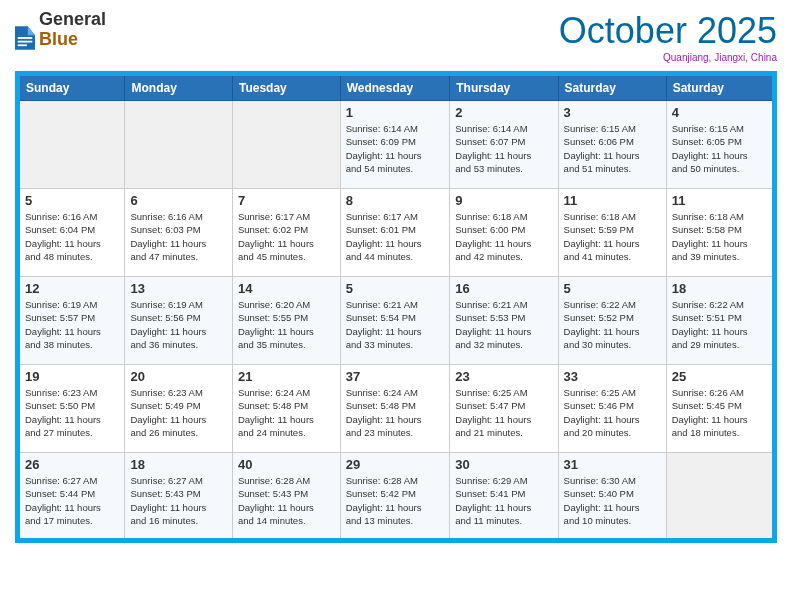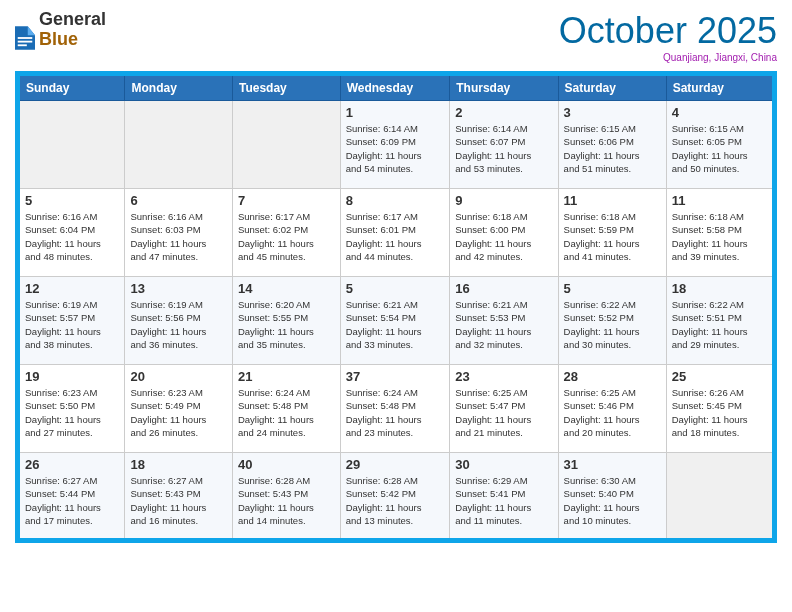--- a/index.html
+++ b/index.html
@@ -294,21 +294,21 @@
 and 23 minutes.</div>
           </td>
           <td>
             <div class="day-number">23</div>
             <div class="day-info" style="white-space: pre-line;">Sunrise: 6:25 AM
 Sunset: 5:47 PM
 Daylight: 11 hours
 and 21 minutes.</div>
           </td>
           <td>
-            <div class="day-number">28</div>
+            <div class="day-number">33</div>
             <div class="day-info" style="white-space: pre-line;">Sunrise: 6:25 AM
 Sunset: 5:46 PM
 Daylight: 11 hours
 and 20 minutes.</div>
           </td>
           <td>
             <div class="day-number">25</div>
             <div class="day-info" style="white-space: pre-line;">Sunrise: 6:26 AM
 Sunset: 5:45 PM
 Daylight: 11 hours

